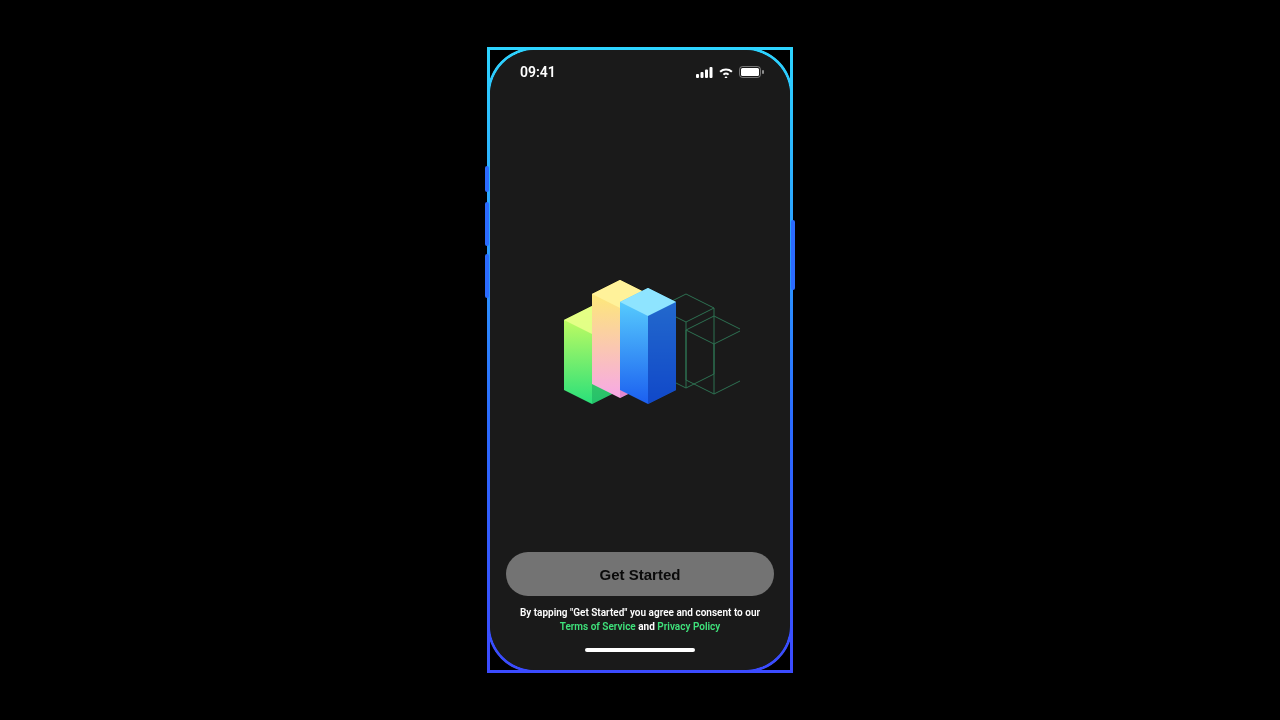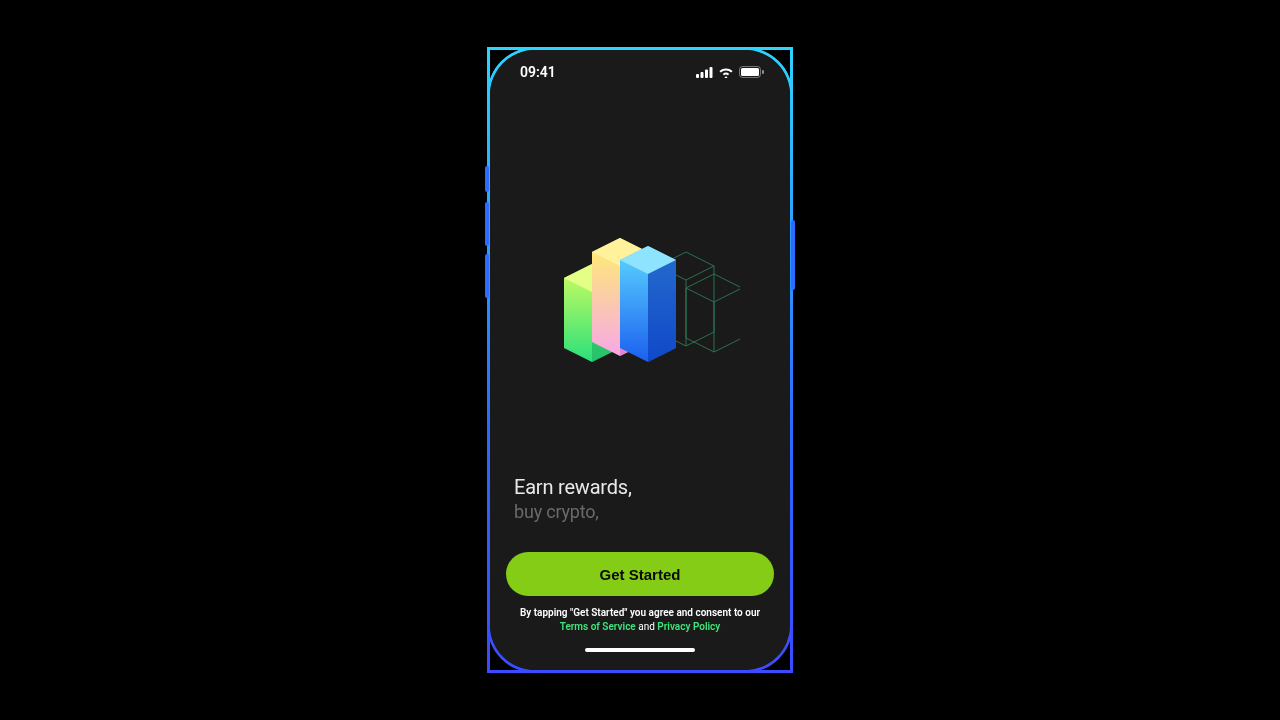--- a/index.html
+++ b/index.html
@@ -97,21 +97,21 @@
   .headline-secondary {
     color: #6a6a6a;
     font-size: 18px;
     font-weight: 400;
     letter-spacing: -0.2px;
     margin-top: 2px;
   }
 
   .cta-button {
     width: 100%;
-    background: #84cc16;
+    background: #737373;
     color: #0a0a0a;
     border: none;
     border-radius: 26px;
     height: 44px;
     font-size: 15px;
     font-weight: 600;
     cursor: pointer;
   }
 
   .consent {
@@ -122,21 +122,21 @@
     margin-top: 10px;
     padding: 0 10px;
     font-weight: 600;
   }
   .consent a {
     color: #3fe27b;
     text-decoration: none;
     font-weight: 600;
     text-align: center;
   }
-  .consent .and { color: #fff; font-weight: 400; }
+  .consent .and { color: #fff; font-weight: 700; }
 
   .home-indicator {
     width: 110px;
     height: 4px;
     background: #fff;
     border-radius: 3px;
     margin: 14px auto 0 auto;
   }
 </style>
 </head>
@@ -211,24 +211,20 @@
           </g>
 
           <g>
             <polygon points="80,44 108,30 136,44 136,132 108,146 80,132" fill="url(#g3)"></polygon>
             <polygon points="80,44 108,58 136,44 108,30" fill="#8ee4ff"></polygon>
             <polygon points="108,58 136,44 136,132 108,146" fill="#0d3fb8" opacity="0.7"></polygon>
           </g>
         </svg>
       </div>
 
-      <div class="headlines">
-        <div class="headline-primary">Earn rewards,</div>
-        <div class="headline-secondary">buy crypto,</div>
-      </div>
 
       <button class="cta-button">Get Started</button>
 
       <div class="consent">
         <span>By tapping "Get Started" you agree and consent to our</span><br>
         <a href="#">Terms of Service</a><span class="and"> and </span><a href="#">Privacy Policy</a>
       </div>
 
       <div class="home-indicator"></div>
     </div>

